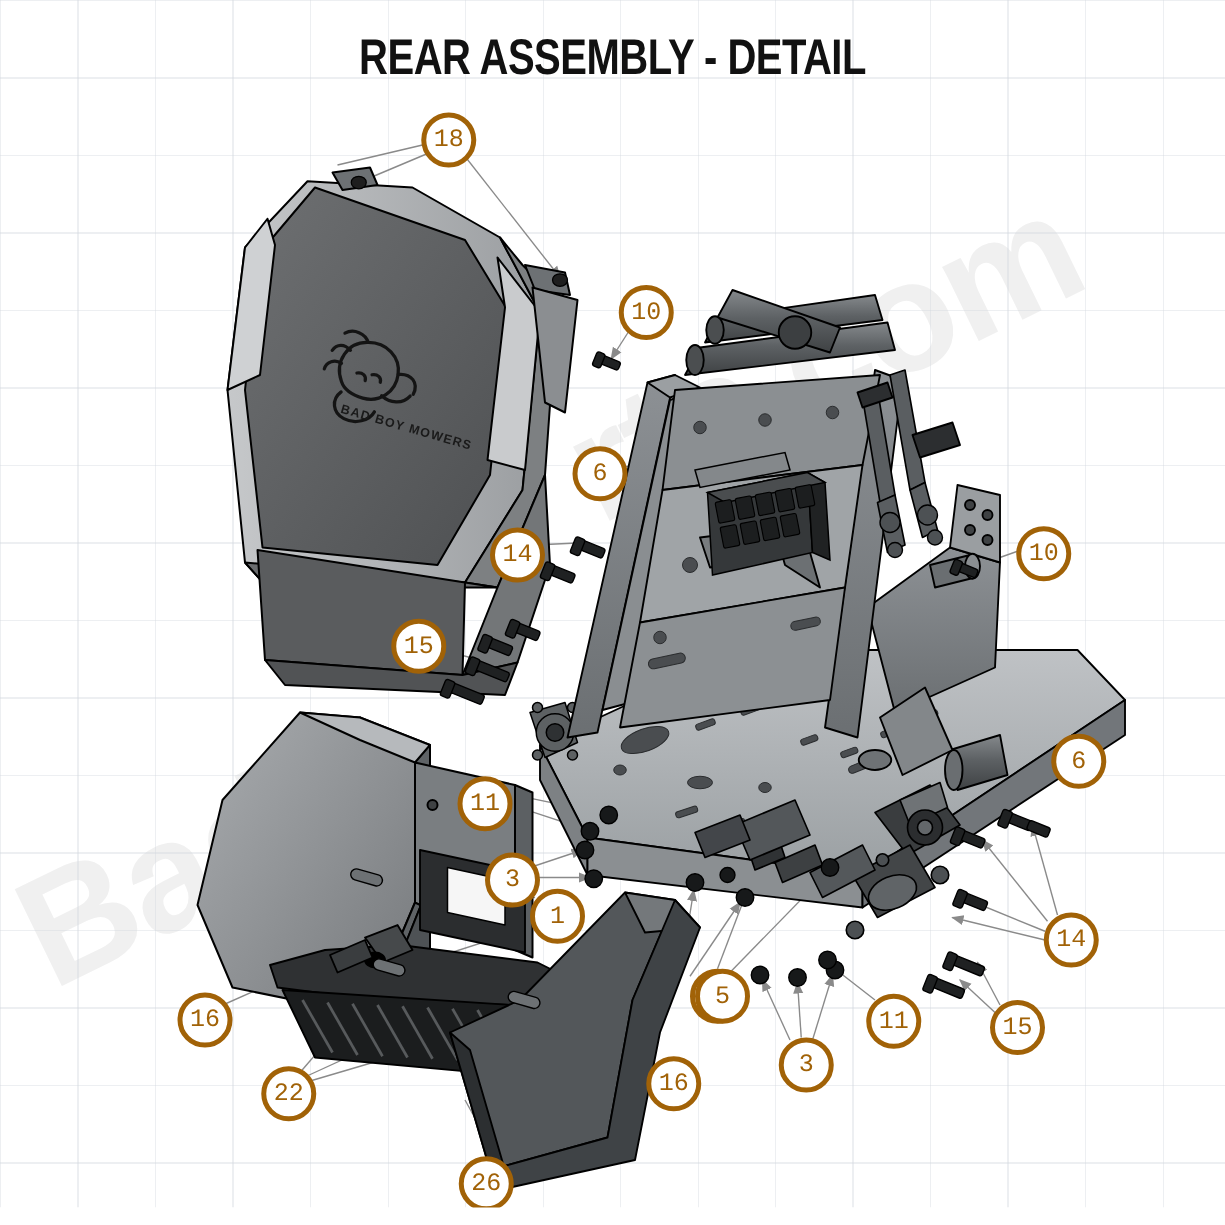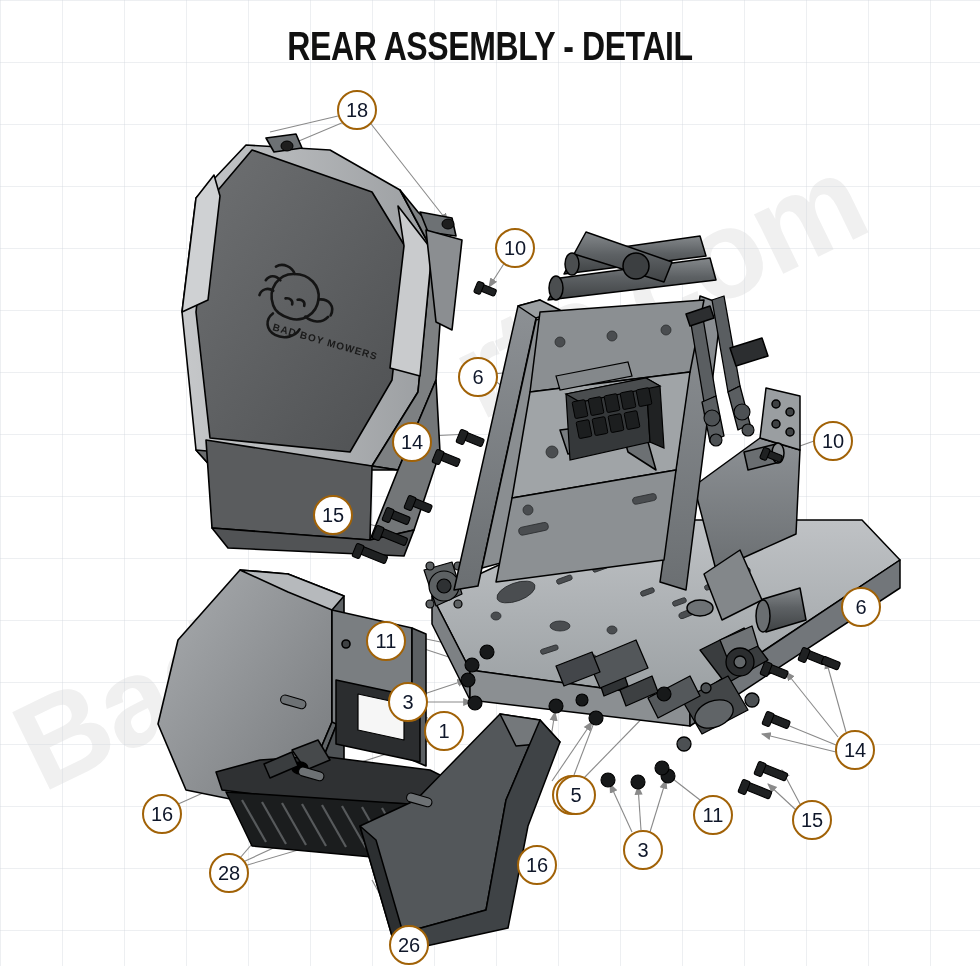--- a/index.html
+++ b/index.html
@@ -24,23 +24,23 @@
   #title{position:absolute;left:0;top:24px;width:980px;text-align:center;
          font-family:"Liberation Sans",sans-serif;font-weight:bold;font-size:40px;
          letter-spacing:-.5px;color:#111;
          transform:scaleX(.80);transform-origin:center top;}
 
   
   #art{position:absolute;left:0;top:0;width:980px;height:980px;}
 
   
   .callout{position:absolute;width:36px;height:36px;margin-left:-18px;margin-top:-18px;
-           border:2px solid #a16207;border-radius:50%;background:#fff;
+           border:4px solid #a16207;border-radius:50%;background:#fff;
            display:flex;align-items:center;justify-content:center;
-           font-family:Liberation Sans, sans-serif;font-size:20px;color:#0f172a;z-index:40;}
+           font-family:Liberation Mono, monospace;font-size:20px;color:#a16207;z-index:40;}
 </style>
 </head>
 <body>
 
 <div id="page">
 
   <div class="wm" id="wm-main">Bad</div>
   <div class="wm" id="wm-main2">rts.com</div>
   <div id="wm-grid"></div>
 
@@ -468,18 +468,18 @@
       <div class="callout" style="left: 384px; top: 639px;">11</div>
       <div class="callout" style="left: 406px; top: 700px;">3</div>
       <div class="callout" style="left: 442px; top: 729px;">1</div>
       <div class="callout" style="left: 853px; top: 748px;">14</div>
       <div class="callout" style="left: 570px; top: 793px; text-align: center;">19</div>
       <div class="callout" style="left: 574px; top: 793px;">5</div>
       <div class="callout" style="left: 160px; top: 812px;">16</div>
       <div class="callout" style="left: 711px; top: 813px;">11</div>
       <div class="callout" style="left: 810px; top: 818px;">15</div>
       <div class="callout" style="left: 641px; top: 848px;">3</div>
-      <div class="callout" style="left: 227px; top: 871px;">28</div>
+      <div class="callout" style="left: 227px; top: 871px;">22</div>
       <div class="callout" style="left: 535px; top: 863px;">16</div>
-      <div class="callout" style="left: 407px; top: 943px;">26</div>
+      <div class="callout" style="left: 385px; top: 943px;">26</div>
     </div>
 
 </div>
 
 </body></html>

